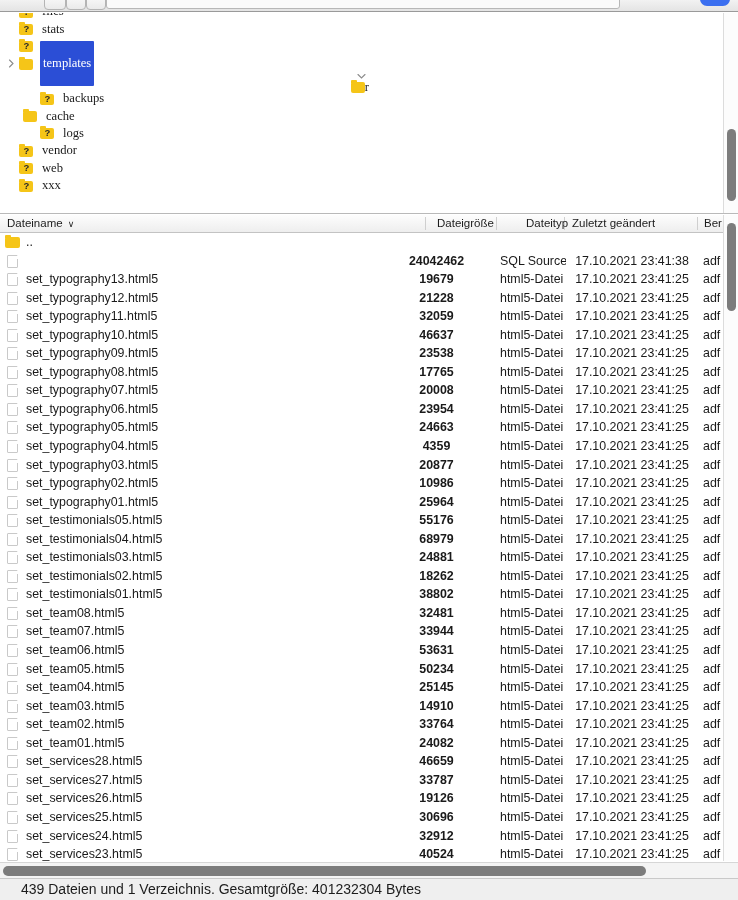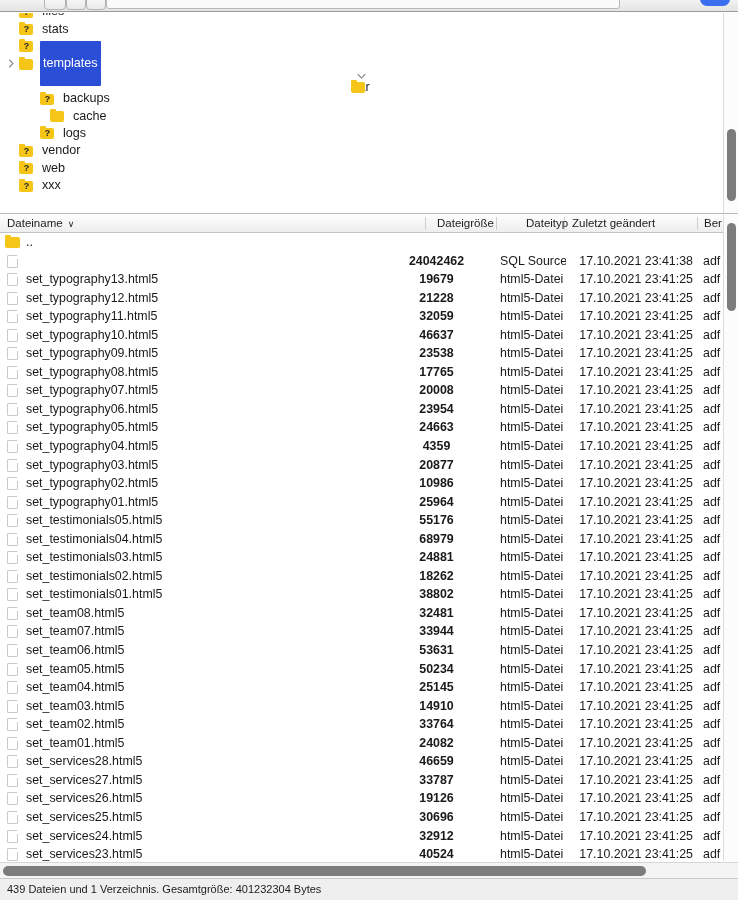--- a/index.html
+++ b/index.html
@@ -56,21 +56,21 @@
   }
   .ficon .tab {
     position: absolute; left: 1px; top: 0px; width: 6px; height: 3px;
     background: #f5c518; border-radius: 1px 1px 0 0;
   }
   .ficon.unknown .q {
     position: absolute; left: 4px; top: 1px; width: 9px; height: 12px;
     color: #2b2b2b; font-size: 9.5px; font-weight: bold; line-height: 12px;
     text-align: center; font-family: "Liberation Sans", sans-serif;
   }
-  .tree-label { padding: 0 2px; line-height: 15px; }
+  .tree-label { padding: 0 2px; line-height: 15px; font-family: Liberation Serif, serif; }
   .tree-row.selected .tree-label {
     background: #2b4ed6; color: #ffffff; padding: 15px 3px; border-radius: 1px;
   }
   .tree-scroll-track {
     position: absolute; top: 0; right: 0; width: 15px; height: 201px;
     background: #fcfcfc; border-left: 1px solid #dcdcdc;
   }
   .tree-scroll-thumb {
     position: absolute; top: 116px; left: 3px; width: 9px; height: 72px;
     background: #7c7c7c; border-radius: 5px;
@@ -96,21 +96,21 @@
     background: #ffffff; overflow: hidden;
   }
   .frow {
     position: relative; height: 18.55px; font-size: 12.4px; color: #1a1a1a;
     white-space: nowrap;
   }
   .frow .cell { position: absolute; top: 0; line-height: 18.55px; overflow: hidden; }
   .c-name  { left: 26px; }
   .c-size  { left: 380px; width: 113px; text-align: center; font-weight: bold; }
   .c-type  { left: 500px; width: 66px; text-align: left; }
-  .c-date  { left: 571px; width: 122px; text-align: right; }
+  .c-date  { left: 571px; width: 122px; text-align: center; }
   .c-perm  { left: 703px; width: 40px; text-align: left; }
 
   .doc-icon {
     position: absolute; left: 7px; top: 3px; width: 11px; height: 13px;
     background: #ffffff; border: 1px solid #c9c9c9; border-radius: 1px;
   }
   .doc-icon::after {
     content: ""; position: absolute; right: -1px; top: -1px;
     border-width: 0 0 4px 4px; border-style: solid;
     border-color: transparent transparent #ffffff transparent;
@@ -141,21 +141,21 @@
   }
   .hscroll-thumb {
     position: absolute; left: 3px; top: 3px; width: 643px; height: 10px;
     background: #7c7c7c; border-radius: 5px;
   }
 
   
   .statusbar {
     position: absolute; left: 0; top: 878px; width: 738px; height: 22px;
     background: #efefef; border-top: 1px solid #c9c9c9;
-    font-size: 11px; color: #1c1c1c; line-height: 21px; padding-left: 7px;
+    font-size: 14px; color: #1c1c1c; line-height: 21px; padding-left: 21px;
     white-space: nowrap;
   }
 </style>
 </head>
 <body>
 
 <div id="app">
 
   <div class="toolbar-strip">
     <div class="tb-seg" style="left:44px;width:22px"></div>
@@ -219,21 +219,21 @@
         </div>
         <div class="tree-row" style="padding-left: 25px;">
           <span class="chev"></span>
           <span class="ficon unknown">
             <span class="tab"></span>
             <span class="body"></span>
             <span class="q">?</span>
           </span>
           <span class="tree-label">backups</span>
         </div>
-        <div class="tree-row" style="padding-left: 35px;">
+        <div class="tree-row" style="padding-left: 8px;">
           <span class="chev"></span>
           <span class="ficon">
             <span class="tab"></span>
             <span class="body"></span>
           </span>
           <span class="tree-label">cache</span>
         </div>
         <div class="tree-row" style="padding-left: 25px;">
           <span class="chev"></span>
           <span class="ficon unknown">

